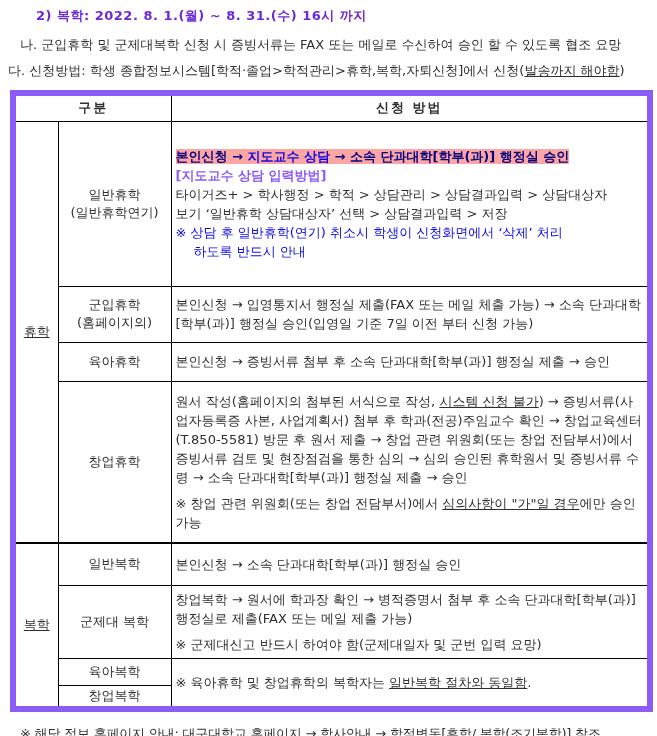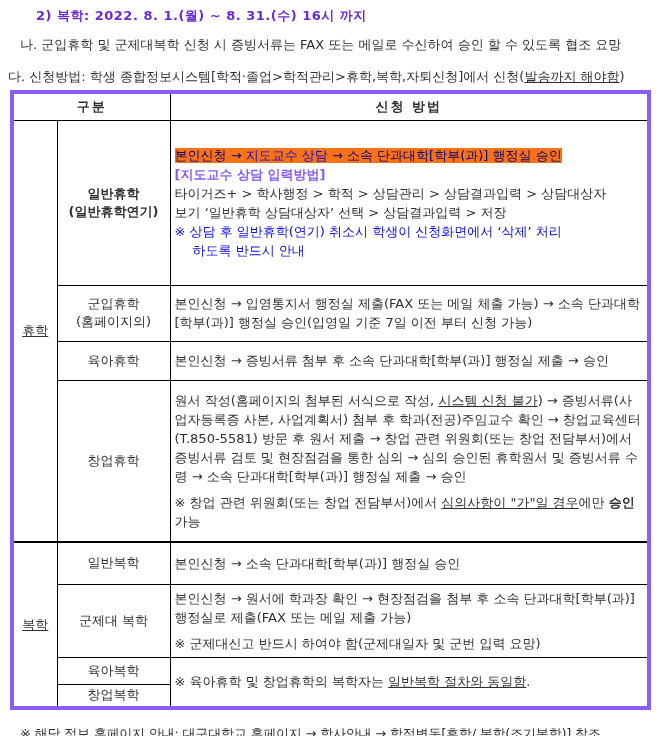--- a/index.html
+++ b/index.html
@@ -4,48 +4,48 @@
 <style>
   html,body{margin:0;padding:0;}
   body{
     width:657px;height:736px;position:relative;background:#ffffff;
     font-family:"DejaVu Sans","Liberation Sans",sans-serif;
     font-size:13px;color:#2f2f2f;overflow:hidden;
   }
   .abs{position:absolute;}
   .intro-l1{top:7px;left:36px;font-weight:bold;color:#6d28d9;letter-spacing:0.5px;}
   .intro-l2{top:36px;left:20px;}
-  .intro-l3{top:68px;left:8px;}
+  .intro-l3{top:62px;left:8px;}
   .u{text-decoration:underline;}
-  .b{font-weight:bold;}
+  .b{font-weight:normal;}
 
   table.main{
     position:absolute;top:90px;left:10px;
     width:637px;border-collapse:collapse;table-layout:fixed;
-    border:4px solid #8b5cf6;
+    border:6px solid #8b5cf6;
     font-size:13px;color:#2f2f2f;
   }
   table.main td{
     border:1px solid #000;
     padding:1px 4px;
     vertical-align:middle;
     word-break:break-all;
     overflow:hidden;
   }
   td.hdr{font-weight:bold;text-align:center;border-bottom:2px solid #000;letter-spacing:2px;}
   td.group{text-align:center;width:45px;padding:0;text-decoration:underline;}
   td.label{text-align:center;width:113px;padding:0 2px;}
   td.method{line-height:19px;}
   tr.sep td{border-top:2px solid #000;}
 
   .lh23{line-height:23px;}
   .lh18{line-height:18px;}
   .lh20{line-height:20px;}
 
-  .hl{background:#f97316;font-weight:normal;}
+  .hl{background:#fca5a5;font-weight:bold;}
   .navy{color:#000080;}
   .blue{color:#0a0ae0;}
   .bracket{color:#8b5cf6;font-weight:bold;}
   .note-indent{padding-left:18px;}
   .gap-top{margin-top:7px;}
 
   .footer-note{top:711px;left:20px;letter-spacing:-0.2px;margin-top:14px;}
 </style>
 </head>
 <body>
@@ -106,21 +106,21 @@
 
   <tr class="sep" style="height:42px">
     <td class="group" rowspan="4">복학</td>
     <td class="label">일반복학</td>
     <td class="method lh18">본인신청 → 소속 단과대학[학부(과)] 행정실 승인</td>
   </tr>
 
   <tr style="height:73px">
     <td class="label">군제대 복학</td>
     <td class="method lh20">
-      <div>본인신청 → 원서에 학과장 확인 → 현장점검을 첨부 후 소속 단과대학[학부(과)] 행정실로 제출(FAX 또는 메일 제출 가능)</div>
+      <div>창업복학 → 원서에 학과장 확인 → 병적증명서 첨부 후 소속 단과대학[학부(과)] 행정실로 제출(FAX 또는 메일 제출 가능)</div>
       <div class="gap-top">※ 군제대신고 반드시 하여야 함(군제대일자 및 군번 입력 요망)</div>
     </td>
   </tr>
 
   <tr style="height:27px">
     <td class="label">육아복학</td>
     <td class="method lh18" rowspan="2"><span>※ 육아휴학 및 창업휴학의 복학자는 </span><span class="u">일반복학 절차와 동일함</span><span>.</span></td>
   </tr>
 
   <tr style="height:24px">

